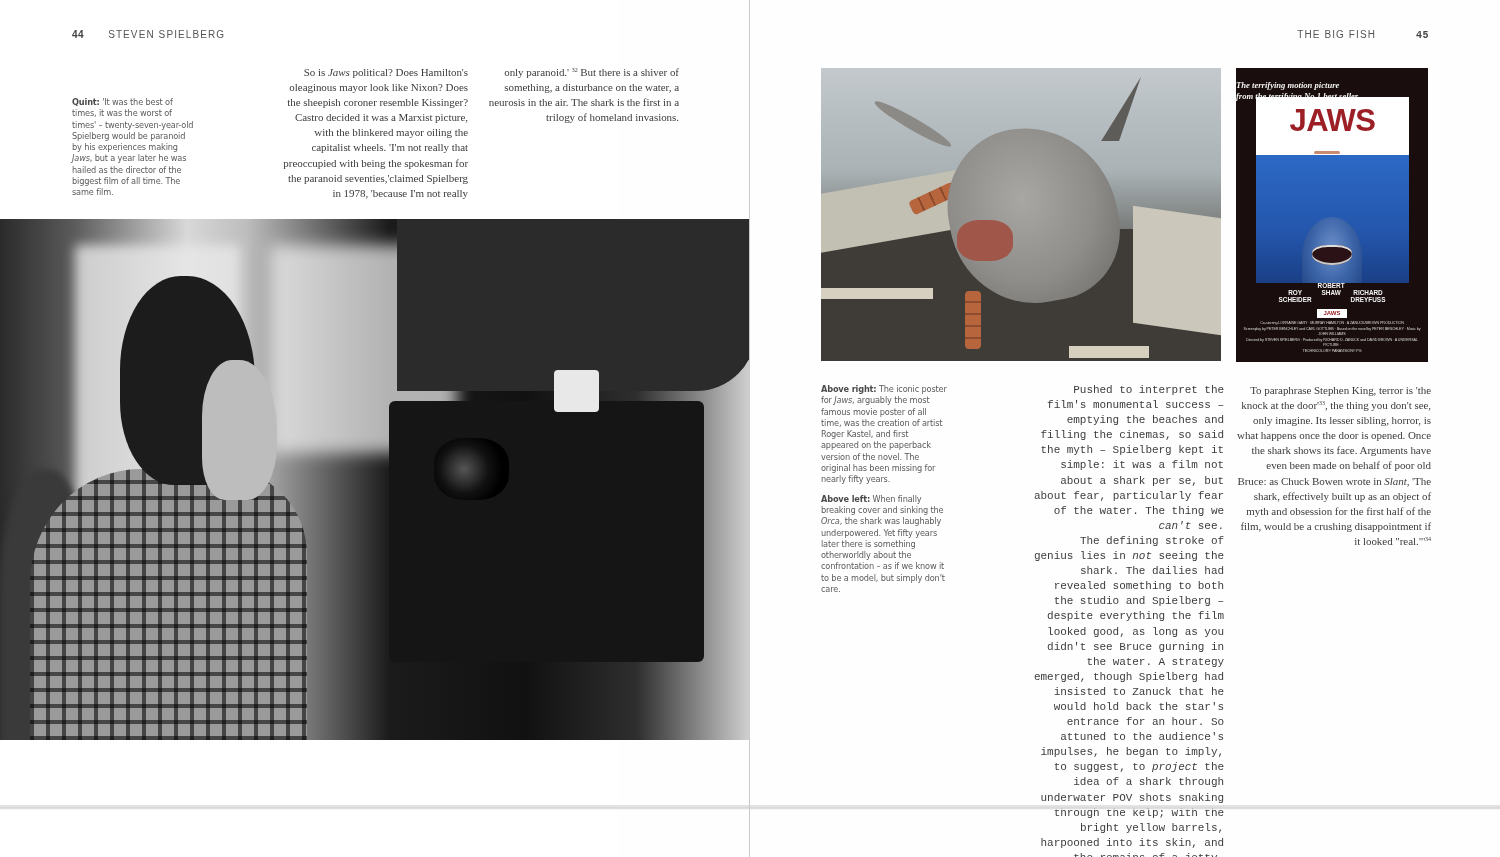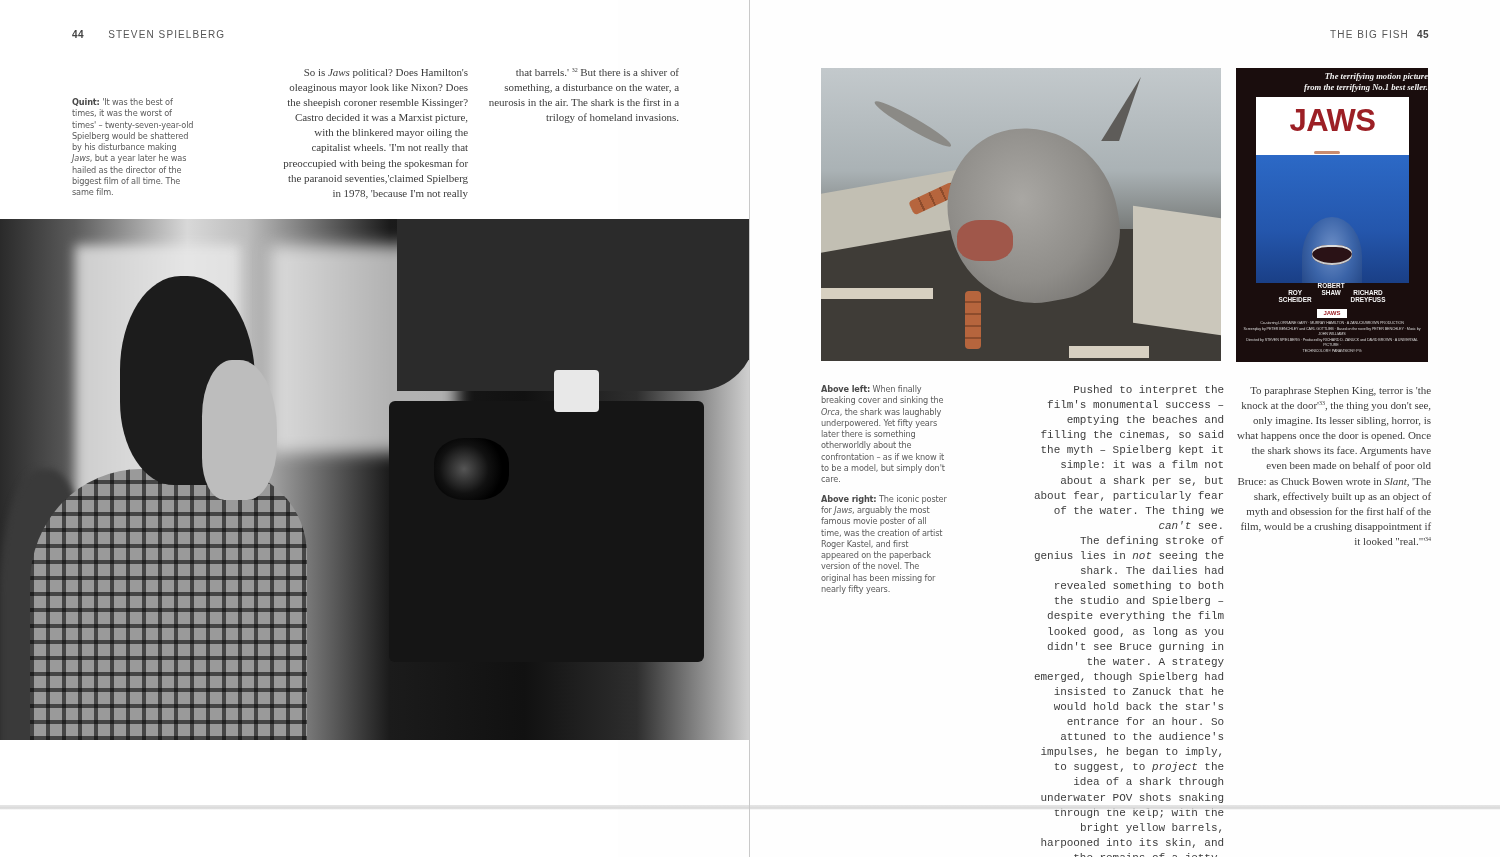--- a/index.html
+++ b/index.html
@@ -13,21 +13,21 @@
   .gutter { position: absolute; left: 749px; top: 0; width: 1px; height: 857px; background: #c9c9c9; }
   .page-edge { position: absolute; left: 0; top: 805px; width: 1500px; height: 5px;
     background: linear-gradient(to bottom, #f2f2f2 0, #c8c8c8 1px, #ebebeb 2px, #b9b9b9 3px, #f3f3f3 4px); opacity: 0.8; }
 
   .running-head { position: absolute; top: 29px; font-family: "Liberation Sans", sans-serif;
     font-size: 10px; letter-spacing: 1.1px; color: #555; }
   .running-head .folio { font-weight: bold; color: #444; letter-spacing: 0.5px; }
   .rh-left { left: 72px; }
   .rh-left .folio { margin-right: 24px; }
   .rh-right { right: 71px; text-align: right; }
-  .rh-right .folio { margin-left: 8px; }
+  .rh-right .folio { margin-left: 40px; font-family: Liberation Mono, monospace; }
 
   .caption { position: absolute; font-family: "DejaVu Sans", sans-serif; font-size: 8.2px;
     line-height: 11.3px; color: #5a5a5a; letter-spacing: -0.15px; }
   .caption b { color: #4a4a4a; font-weight: bold; }
   .caption i { font-style: italic; }
   .caption p + p { margin-top: 8px; }
 
   .body-col { position: absolute; font-size: 11px; line-height: 15.1px; color: #3c3c3c;
     letter-spacing: -0.05px; }
   .body-col p { text-indent: 14px; text-align: right; }
@@ -63,21 +63,21 @@
   .photo-shark .fin { position: absolute; left: 70%; top: 3%; width: 10%; height: 22%; background: #5e5c59; clip-path: polygon(100% 0, 0 100%, 45% 100%); }
   .photo-shark .paddle { position: absolute; left: 12%; top: 17%; width: 22%; height: 4%; background: #8b8a86; border-radius: 50%; transform: rotate(30deg); }
   .photo-shark .mouth { position: absolute; left: 34%; top: 52%; width: 14%; height: 14%; background: #a0574a; border-radius: 40%; }
   .photo-shark .barrels { position: absolute; left: 22%; top: 42%; width: 12%; height: 5%; background: repeating-linear-gradient(90deg, #b6653d 0 10px, #8d4c2c 10px 12px); transform: rotate(-25deg); border-radius: 4px; }
   .photo-shark .barrels2 { position: absolute; left: 36%; top: 76%; width: 4%; height: 20%; background: repeating-linear-gradient(0deg, #b6653d 0 10px, #8d4c2c 10px 12px); border-radius: 4px; }
   .photo-shark .plank { position: absolute; left: 0; top: 75%; width: 28%; height: 4%; background: #d7d0c1; }
   .photo-shark .plank2 { position: absolute; left: 62%; top: 95%; width: 20%; height: 4%; background: #d7d0c1; }
 
   
   .poster { position: absolute; left: 1236px; top: 68px; width: 192px; height: 294px; background: #1a0d0d; overflow: hidden; }
-  .poster .tagline { position: absolute; top: 3px; left: 0; width: 100%; text-align: right; color: #f2f2f2;
+  .poster .tagline { position: absolute; top: 12px; left: 0; width: 100%; text-align: left; color: #f2f2f2;
     font-family: "Liberation Serif", serif; font-style: italic; font-weight: bold; font-size: 8.6px; line-height: 10.5px; }
   .poster .art { position: absolute; left: 20px; top: 29px; width: 153px; height: 186px; background: #ffffff; overflow: hidden; }
   .poster .title { position: absolute; top: 6px; left: 0; width: 100%; text-align: center; color: #9c1f25;
     font-family: "Liberation Sans", sans-serif; font-weight: bold; font-size: 31px; letter-spacing: -0.5px; }
   .poster .swimmer { position: absolute; top: 54px; left: 58px; width: 26px; height: 3px; background: #c98c70; border-radius: 2px; }
   .poster .sea { position: absolute; top: 58px; left: 0; width: 100%; height: 128px; background: linear-gradient(180deg, #2c69c6 0%, #2456ac 60%, #1a3f86 100%); }
   .poster .jaw { position: absolute; top: 120px; left: 46px; width: 60px; height: 80px; background: radial-gradient(ellipse at 50% 40%, #6d8fc7 0%, #3b64a8 50%, #1e3f7d 100%); border-radius: 50% 50% 0 0; }
   .poster .teeth { position: absolute; top: 148px; left: 56px; width: 40px; height: 20px; background: #2a1216; border-radius: 40% 40% 50% 50%;
     box-shadow: inset 0 2px 0 #ddd, inset 0 -2px 0 #ccc; }
   .poster .cast { position: absolute; top: 222px; left: 0; width: 100%; display: flex; justify-content: center; gap: 6px;
@@ -90,29 +90,29 @@
 </style>
 </head>
 <body>
 
 <div class="page page-left">
   <div class="running-head rh-left">
     <span class="folio">44</span><span>STEVEN SPIELBERG</span>
   </div>
 
   <div class="caption" style="left:72px; top:97px; width:122px;">
-    <p><b>Quint:</b><span> 'It was the best of times, it was the worst of times' – twenty-seven-year-old Spielberg would be shattered by his disturbance making </span><i>Jaws</i><span>, but a year later he was hailed as the director of the biggest film of all time. The same film.</span></p>
+    <p><b>Quint:</b><span> 'It was the best of times, it was the worst of times' – twenty-seven-year-old Spielberg would be paranoid by his experiences making </span><i>Jaws</i><span>, but a year later he was hailed as the director of the biggest film of all time. The same film.</span></p>
   </div>
 
   <div class="body-col" style="left:278px; top:65px; width:190px;">
     <p><span>So is </span><i>Jaws</i><span> political? Does Hamilton's oleaginous mayor look like Nixon? Does the sheepish coroner resemble Kissinger? Castro decided it was a Marxist picture, with the blinkered mayor oiling the capitalist wheels. 'I'm not really that preoccupied with being the spokesman for the paranoid seventies,'claimed Spielberg in 1978, 'because I'm not really</span></p>
   </div>
 
   <div class="body-col" style="left:486px; top:65px; width:193px;">
-    <p class="noindent"><span>that barrels.' </span><sup>32</sup><span> But there is a shiver of something, a disturbance on the water, a neurosis in the air. The shark is the first in a trilogy of homeland invasions.</span></p>
+    <p class="noindent"><span>only paranoid.' </span><sup>32</sup><span> But there is a shiver of something, a disturbance on the water, a neurosis in the air. The shark is the first in a trilogy of homeland invasions.</span></p>
   </div>
 
   <div class="photo-bw" title="Black-and-white photo of young Spielberg in plaid shirt and glasses beside a film camera">
     <div class="bg-light"></div>
     <div class="bg-light2"></div>
     <div class="bg-person"></div>
     <div class="camera-mag"></div>
     <div class="camera-body"></div>
     <div class="lens"></div>
     <div class="label"></div>
@@ -171,22 +171,22 @@
   <div class="jaws-small">JAWS</div>
   <div class="credits">
     <div>Co-starring LORRAINE GARY · MURRAY HAMILTON · A ZANUCK/BROWN PRODUCTION</div>
     <div>Screenplay by PETER BENCHLEY and CARL GOTTLIEB · Based on the novel by PETER BENCHLEY · Music by JOHN WILLIAMS</div>
     <div>Directed by STEVEN SPIELBERG · Produced by RICHARD D. ZANUCK and DAVID BROWN · A UNIVERSAL PICTURE ·</div>
     <div>TECHNICOLOR® PANAVISION®   PG</div>
   </div>
 </div>
 
 <div class="caption" style="left:821px; top:384px; width:126px;">
+  <p><b>Above right:</b><span> The iconic poster for </span><i>Jaws</i><span>, arguably the most famous movie poster of all time, was the creation of artist Roger Kastel, and first appeared on the paperback version of the novel. The original has been missing for nearly fifty years.</span></p>
   <p><b>Above left:</b><span> When finally breaking cover and sinking the </span><i>Orca</i><span>, the shark was laughably underpowered. Yet fifty years later there is something otherworldly about the confrontation – as if we know it to be a model, but simply don't care.</span></p>
-  <p><b>Above right:</b><span> The iconic poster for </span><i>Jaws</i><span>, arguably the most famous movie poster of all time, was the creation of artist Roger Kastel, and first appeared on the paperback version of the novel. The original has been missing for nearly fifty years.</span></p>
 </div>
 
 <div class="body-col" style="left:1028px; top:383px; width:196px;font-family:Liberation Mono, monospace;">
   <p><span>Pushed to interpret the film's monumental success – emptying the beaches and filling the cinemas, so said the myth – Spielberg kept it simple: it was a film not about a shark per se, but about fear, particularly fear of the water. The thing we </span><i>can't</i><span> see.</span></p>
   <p><span>The defining stroke of genius lies in </span><i>not</i><span> seeing the shark. The dailies had revealed something to both the studio and Spielberg – despite everything the film looked good, as long as you didn't see Bruce gurning in the water. A strategy emerged, though Spielberg had insisted to Zanuck that he would hold back the star's entrance for an hour. So attuned to the audience's impulses, he began to imply, to suggest, to </span><i>project</i><span> the idea of a shark through underwater POV shots snaking through the kelp; with the bright yellow barrels, harpooned into its skin, and the remains of a jetty, swivelling toward the bumbling fisherman; and through the swaying throb of Williams's music.</span></p>
 </div>
 
 <div class="body-col" style="left:1235px; top:383px; width:196px;">
   <p><span>To paraphrase Stephen King, terror is 'the knock at the door'</span><sup>33</sup><span>, the thing you don't see, only imagine. Its lesser sibling, horror, is what happens once the door is opened. Once the shark shows its face. Arguments have even been made on behalf of poor old Bruce: as Chuck Bowen wrote in </span><i>Slant</i><span>, 'The shark, effectively built up as an object of myth and obsession for the first half of the film, would be a crushing disappointment if it looked "real."'</span><sup>34</sup></p>
 </div>

